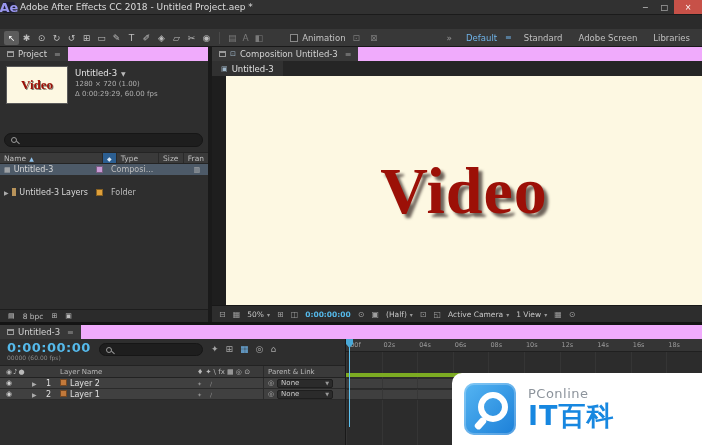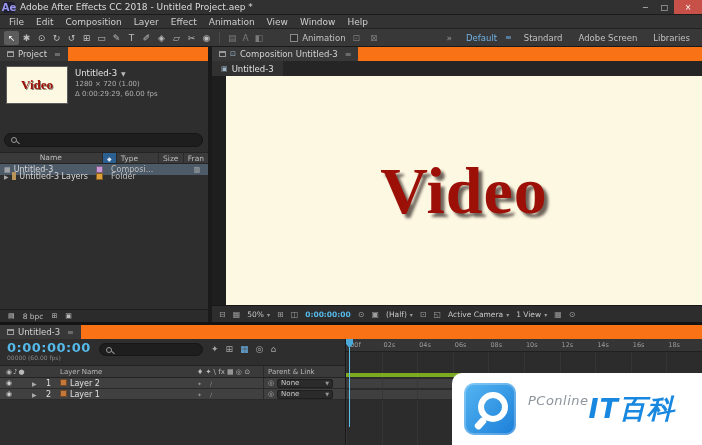--- a/index.html
+++ b/index.html
@@ -1,21 +1,21 @@
 <!DOCTYPE html>
 <html><head>
 <meta charset="utf-8">
 <style>
   *{margin:0;padding:0;box-sizing:border-box;font-family:"DejaVu Sans","Liberation Sans",sans-serif;}
   html,body{width:702px;height:445px;background:#1c1c1c;overflow:hidden;}
   .window{position:relative;width:702px;height:445px;background:#2b2b2b;color:#c8c8c8;overflow:hidden;}
 
   
   .titlebar{position:absolute;top:0;left:0;right:0;height:15px;background:#313131;border-bottom:1px solid #1b1b1b;display:flex;align-items:center;gap:5px;padding-left:3px;font-size:9px;color:#dcdcdc;}
-  .app-badge{width:12px;height:11px;background:#1e1e30;color:#9a97ef;font-size:10px;font-weight:bold;display:flex;align-items:center;justify-content:center;border-radius:2px;flex:0 0 auto;}
+  .app-badge{width:12px;height:11px;background:#1e1e30;color:#9a97ef;font-size:13px;font-weight:bold;display:flex;align-items:center;justify-content:center;border-radius:2px;flex:0 0 auto;}
   .win-controls{margin-left:auto;display:flex;height:100%;}
   .wc{width:19px;height:100%;display:flex;align-items:center;justify-content:center;font-size:8px;color:#cfcfcf;}
   .wc.close{background:#c75148;color:#fff;width:28px;}
 
   
   .menubar{position:absolute;top:15px;left:0;right:0;height:14px;background:#333333;border-bottom:1px solid #222;display:flex;align-items:center;gap:12px;padding:0 9px;font-size:9px;color:#cfcfcf;}
   .menu-item{cursor:default;}
 
   
   .toolbar{position:absolute;top:29px;left:0;right:0;height:18px;background:#383838;border-bottom:1px solid #191919;display:flex;align-items:center;font-size:9px;padding:0 4px;}
@@ -26,21 +26,21 @@
   .snap-group{display:flex;align-items:center;gap:4px;margin-left:24px;}
   .snap-box{width:8px;height:8px;border:1px solid #8a8a8a;background:#2e2e2e;display:inline-block;}
   .snap-label{color:#c4c4c4;font-size:8.5px;}
   .spacer{flex:1;}
   .ws{font-size:8.5px;color:#c0c0c0;margin:0 8px;}
   .ws.active{color:#6fb3e8;}
   .ws-menu{color:#6fb3e8;font-size:8px;margin-right:4px;}
   .ws-chevrons{color:#9a9a9a;font-size:9px;margin-right:6px;}
 
   
-  .tabstrip{height:14px;background:#f97316;display:flex;align-items:stretch;font-size:8.5px;color:#d2d2d2;flex:0 0 auto;}
+  .tabstrip{height:14px;background:#f0abfc;display:flex;align-items:stretch;font-size:8.5px;color:#d2d2d2;flex:0 0 auto;}
   .tab{display:flex;align-items:center;gap:4px;padding:0 7px;background:#383838;}
   .hamb{color:#9a9a9a;font-size:8px;margin-left:3px;}
   .panel-ic{width:7px;height:6px;border:1px solid #9a9a9a;border-top-width:2px;display:inline-block;flex:0 0 auto;}
 
   
   .main{position:absolute;top:47px;left:0;right:0;height:275px;display:flex;}
 
   
   .project{width:212px;background:#2e2e2e;position:relative;border-right:4px solid #1a1a1a;flex:0 0 auto;}
   .p-info{display:flex;gap:7px;padding:5px 6px;height:48px;}
@@ -49,21 +49,21 @@
   .p-meta{display:flex;flex-direction:column;gap:2px;padding-top:2px;}
   .p-name{font-size:8.5px;color:#e4e4e4;display:flex;gap:4px;align-items:center;}
   .p-name .caret{font-size:6px;color:#bbb;}
   .p-det{font-size:7px;color:#aeaeae;}
   .p-search{position:absolute;top:86px;left:4px;right:5px;height:14px;background:#1e1e1e;border:1px solid #161616;border-radius:8px;display:flex;align-items:center;gap:4px;padding:0 6px;}
   .mag{width:6px;height:6px;border:1px solid #9a9a9a;border-radius:50%;position:relative;flex:0 0 auto;}
   .mag::after{content:"";position:absolute;width:4px;height:1px;background:#9a9a9a;right:-4px;bottom:-1px;transform:rotate(40deg);}
   .search-input{flex:1;background:transparent;border:none;outline:none;color:#ddd;font-size:8px;min-width:0;}
   .p-cols{position:absolute;top:105px;left:0;right:0;height:12px;background:#3a3a3a;border-top:1px solid #242424;border-bottom:1px solid #242424;display:flex;align-items:center;font-size:7.5px;color:#bdbdbd;}
   .pc{padding:0 4px;border-right:1px solid #2a2a2a;height:100%;display:flex;align-items:center;gap:3px;}
-  .pc.name{width:116px;flex-direction:column;}
+  .pc.name{width:116px;}
   .pc.label{width:15px;background:#2c5f92;justify-content:center;color:#dfeaf5;font-size:6px;}
   .pc.type{width:47px;}
   .pc.size{width:27px;}
   .pc.fran{flex:1;border-right:none;}
   .sort{font-size:6px;color:#8fc1ea;}
   .p-row{position:absolute;left:0;right:0;height:11px;display:flex;align-items:center;font-size:8px;color:#d8d8d8;}
   .p-row.selected{background:#4d5a68;}
   .pr{padding:0 4px;height:100%;display:flex;align-items:center;gap:3px;overflow:hidden;}
   .pr.name{width:92px;white-space:nowrap;}
   .pr.label{width:15px;justify-content:center;}
@@ -125,50 +125,39 @@
   .trackrow.r1{top:40px;}
   .trackrow.r2{top:51px;}
   .playhead{position:absolute;left:3px;top:0;bottom:18px;width:1px;background:#5ec2f0;z-index:3;}
   .ph-handle{position:absolute;top:0;left:-3px;width:7px;height:9px;background:#4aa9d8;clip-path:polygon(0 0,100% 0,100% 55%,50% 100%,0 55%);}
 
   
   .watermark{position:absolute;right:0;bottom:0;width:250px;height:72px;background:#ffffff;border-radius:10px 0 0 0;display:flex;align-items:center;gap:12px;padding:9px 10px 9px 12px;z-index:10;}
   .wm-logo{width:52px;height:52px;border-radius:10px;background:linear-gradient(135deg,#55b5f2,#1b7fd8);position:relative;flex:0 0 auto;box-shadow:inset 0 0 0 2px rgba(255,255,255,.25);}
   .wm-logo::before{content:"";position:absolute;left:14px;top:9px;width:18px;height:18px;border:6px solid #fff;border-radius:50%;}
   .wm-logo::after{content:"";position:absolute;left:13px;top:34px;width:7px;height:13px;background:#fff;border-radius:3px;transform:rotate(42deg);}
-  .wm-text{display:flex;line-height:1.1;font-style:italic;}
+  .wm-text{display:flex;flex-direction:column;line-height:1.1;}
   .wm-brand{font-size:13px;color:#8d949c;letter-spacing:.5px;}
   .wm-title{font-size:27px;font-weight:bold;color:#1787e0;letter-spacing:1px;text-align:right;}
 </style>
 </head>
 <body>
 
 <div class="window">
 
   <header class="titlebar">
     <span class="app-badge">Ae</span>
     <span class="title">Adobe After Effects CC 2018 - Untitled Project.aep *</span>
     <div class="win-controls">
       <span class="wc">─</span>
       <span class="wc">□</span>
       <span class="wc close">×</span>
     </div>
   </header>
 
-  <nav class="menubar">
-    <span class="menu-item">File</span>
-    <span class="menu-item">Edit</span>
-    <span class="menu-item">Composition</span>
-    <span class="menu-item">Layer</span>
-    <span class="menu-item">Effect</span>
-    <span class="menu-item">Animation</span>
-    <span class="menu-item">View</span>
-    <span class="menu-item">Window</span>
-    <span class="menu-item">Help</span>
-  </nav>
 
   <div class="toolbar">
     <span class="tool active">↖</span>
     <span class="tool">✱</span>
     <span class="tool">⊙</span>
     <span class="tool">↻</span>
     <span class="tool">↺</span>
     <span class="tool">⊞</span>
     <span class="tool">▭</span>
     <span class="tool">✎</span>
@@ -241,21 +230,21 @@
         </div>
         <div class="pr label">
             <span class="chip" style="background:#c99ad6;"></span>
           </div>
         <div class="pr type">Composi...</div>
         <div class="pr size"></div>
         <div class="pr fran">
             <span class="mini-ic">▥</span>
           </div>
       </div>
-      <div class="p-row" style="top:124px;">
+      <div class="p-row" style="top:140px;">
         <div class="pr name">
           <span class="disc">▶</span>
           <span class="folder-ic"></span>
           <span>Untitled-3 Layers</span>
         </div>
         <div class="pr label">
             <span class="chip" style="background:#dfa03a;"></span>
           </div>
         <div class="pr type">Folder</div>
         <div class="pr size"></div>

